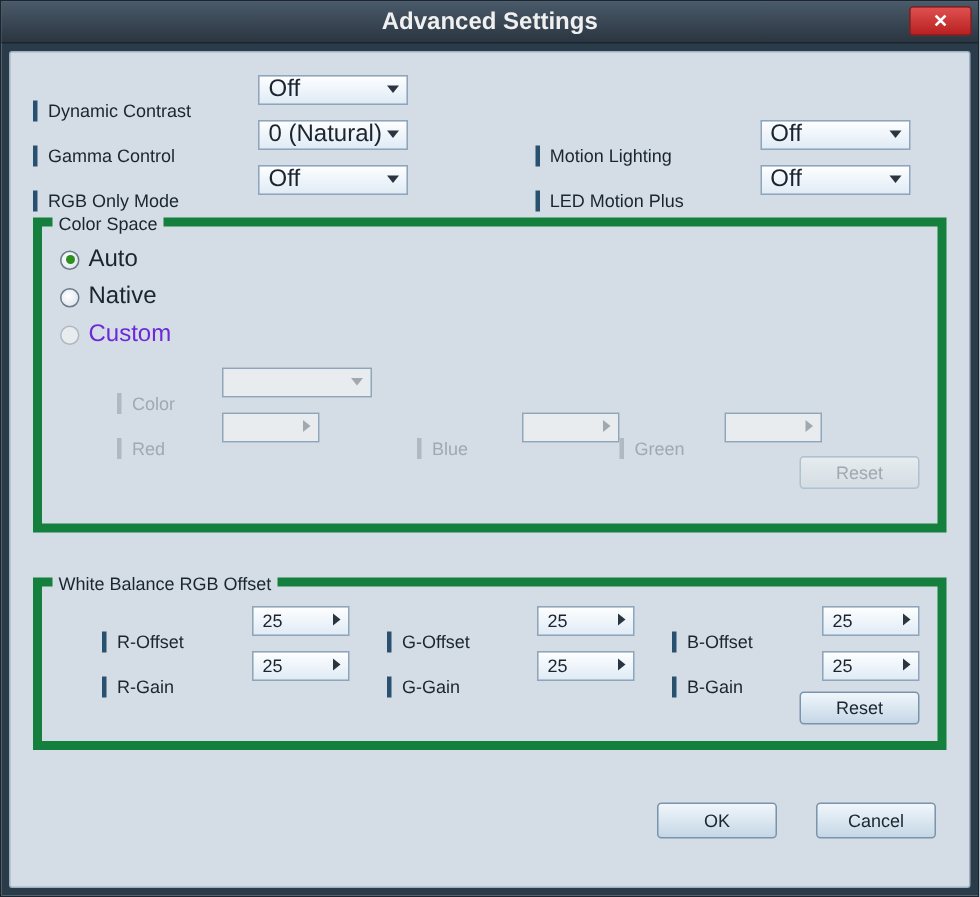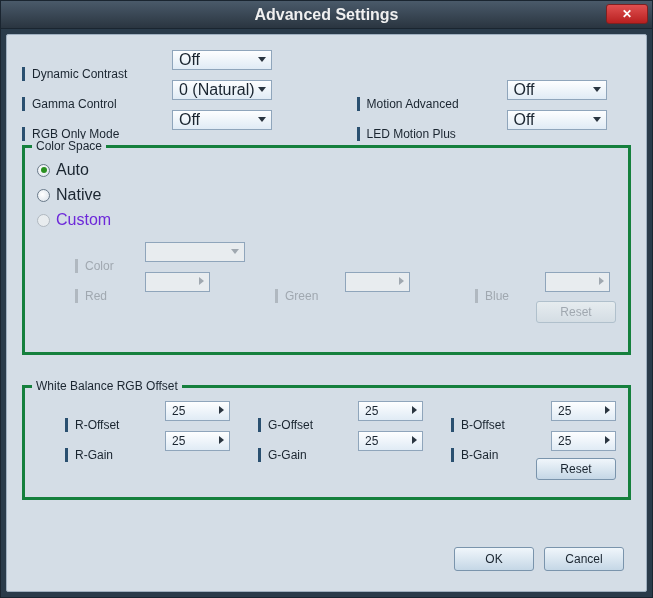--- a/index.html
+++ b/index.html
@@ -87,21 +87,21 @@
   position: absolute; right: 5px; top: 4px;
   width: 0; height: 0;
   border-top: 4px solid transparent;
   border-bottom: 4px solid transparent;
   border-left: 5px solid #2a3540;
 }
 .spinner.disabled { background: #e8ecef; cursor: default; }
 .spinner.disabled .arrow { border-left-color: #a0a8b0; }
 
 .fieldset {
-  border: 3px solid #15803d;
+  border: 6px solid #15803d;
   margin-top: 10px;
   padding: 8px 12px 12px 12px;
   position: relative;
 }
 .legend {
   position: absolute; top: -9px; left: 7px;
   background: #d4dde6;
   padding: 0 4px;
   font-size: 12px; color: #1a2530;
 }
@@ -133,22 +133,22 @@
   cursor: pointer;
 }
 .btn.disabled {
   background: linear-gradient(to bottom, #e6ecef 0%, #d4dde4 100%);
   color: #a0a8b0; border-color: #b0c0cc; cursor: default;
 }
 
 .footer {
   position: absolute;
   right: 22px;
-  bottom: 20px;
-  display:flex; gap:10px;
+  bottom: 32px;
+  display:flex; gap:26px;
 }
 .footer .btn { width: 80px; height: 24px; }
 
 .sep { height: 10px; }
 
 .cs-inner { margin-left: 10px; margin-top:6px;}
 .cs-row { display:flex; align-items:center; height:30px;padding-left:28px;}
 .cs-third { display:flex; align-items:center; }
 </style>
 </head>
@@ -184,21 +184,21 @@
             <span>Gamma Control</span>
           </div>
         <div class="combo" style="width:100px">
             <span>0 (Natural)</span>
             <span class="arrow"></span>
           </div>
       </div>
       <div class="half">
         <div class="lbl" style="width:150px;margin-left:30px">
             <span class="bar"></span>
-            <span>Motion Advanced</span>
+            <span>Motion Lighting</span>
           </div>
         <div class="combo" style="width:100px">
             <span>Off</span>
             <span class="arrow"></span>
           </div>
       </div>
     </div>
 
     <div class="row">
       <div class="half">
@@ -252,38 +252,38 @@
         <div class="cs-row">
           <div class="cs-third" style="width:200px">
             <div class="lbl disabled" style="width:70px">
                 <span class="bar disabled"></span>
                 <span>Red</span>
               </div>
             <div class="spinner disabled" style="width:65px">
                 <span class="arrow"></span>
               </div>
           </div>
+          <div class="cs-third">
+            <div class="lbl disabled" style="width:70px">
+                <span class="bar disabled"></span>
+                <span>Blue</span>
+              </div>
+            <div class="spinner disabled" style="width:65px">
+                <span class="arrow"></span>
+              </div>
+          </div>
           <div class="cs-third" style="width:200px">
             <div class="lbl disabled" style="width:70px">
                 <span class="bar disabled"></span>
                 <span>Green</span>
               </div>
             <div class="spinner disabled" style="width:65px">
                 <span class="arrow"></span>
               </div>
           </div>
-          <div class="cs-third">
-            <div class="lbl disabled" style="width:70px">
-                <span class="bar disabled"></span>
-                <span>Blue</span>
-              </div>
-            <div class="spinner disabled" style="width:65px">
-                <span class="arrow"></span>
-              </div>
-          </div>
         </div>
         <div class="cs-row" style="justify-content:flex-end">
           <div class="btn disabled" style="width:80px">
               <span>Reset</span>
             </div>
         </div>
       </div>
     </div>
 
     <div class="sep"></div>

